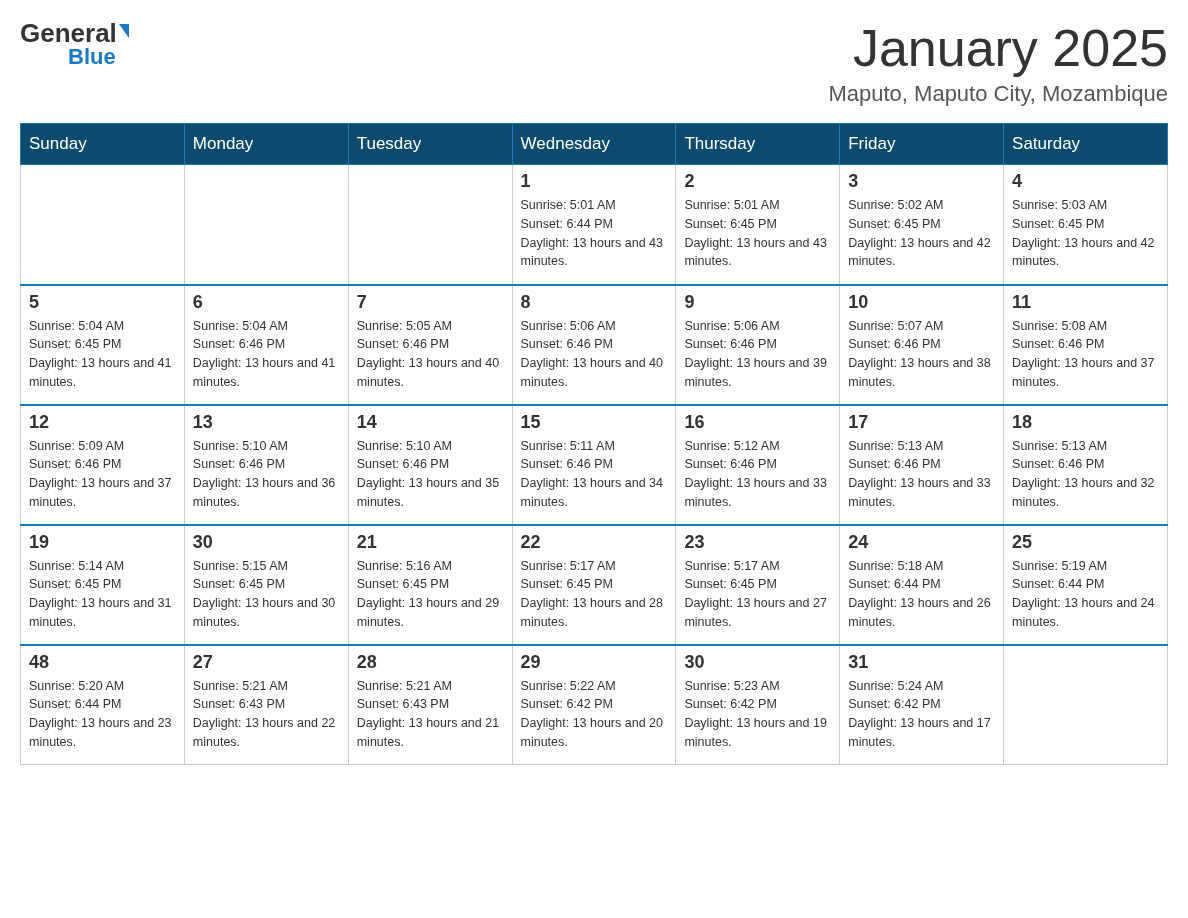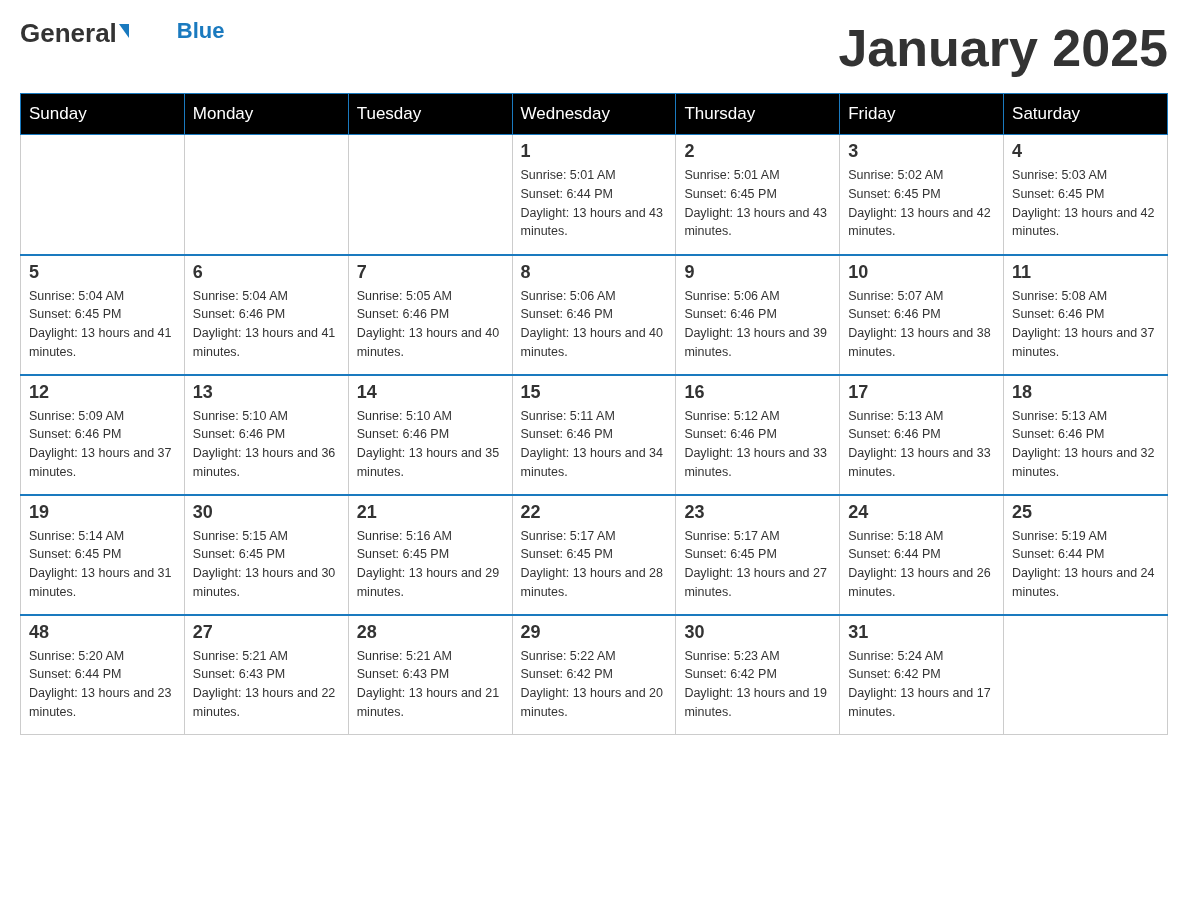--- a/index.html
+++ b/index.html
@@ -12,20 +12,21 @@
       min-height: 918px;
     }
     .header-area {
       display: flex;
       justify-content: space-between;
       align-items: flex-start;
       margin-bottom: 16px;
     }
     .logo {
       display: flex;
+      flex-direction: column;
       align-items: flex-start;
     }
     .logo-text {
       font-size: 26px;
       font-weight: bold;
       color: #333;
       line-height: 1;
     }
     .logo-arrow {
       display: inline-block;
@@ -43,36 +44,36 @@
       color: #1a7abf;
       font-weight: bold;
       margin-top: -2px;
       margin-left: 48px;
     }
     .title-area {
       text-align: right;
     }
     .calendar-title {
       font-size: 52px;
-      font-weight: bold;
+      font-weight: normal;
       color: #333;
       line-height: 1.1;
     }
     .calendar-subtitle {
       font-size: 22px;
       color: #555;
       margin-top: 4px;
     }
     .calendar-table {
       width: 100%;
       border-collapse: collapse;
       border: 1px solid #ccc;
     }
     .calendar-table th {
-      background-color: #000000;
+      background-color: #0c4a6e;
       color: #fff;
       padding: 10px 8px;
       font-size: 17px;
       font-weight: normal;
       text-align: left;
       border: 1px solid #1a7abf;
     }
     .calendar-table td {
       vertical-align: top;
       padding: 6px 8px;
@@ -105,20 +106,21 @@
 
 <div class="header-area">
   <div class="logo">
     <div>
       <span class="logo-text">General<span class="logo-arrow"></span></span>
     </div>
     <div class="logo-sub">Blue</div>
   </div>
   <div class="title-area">
     <div class="calendar-title">January 2025</div>
+    <div class="calendar-subtitle">Maputo, Maputo City, Mozambique</div>
   </div>
 </div>
 
 <table class="calendar-table">
   <thead>
     <tr>
     <th>Sunday</th>
         <th>Monday</th>
         <th>Tuesday</th>
         <th>Wednesday</th>

